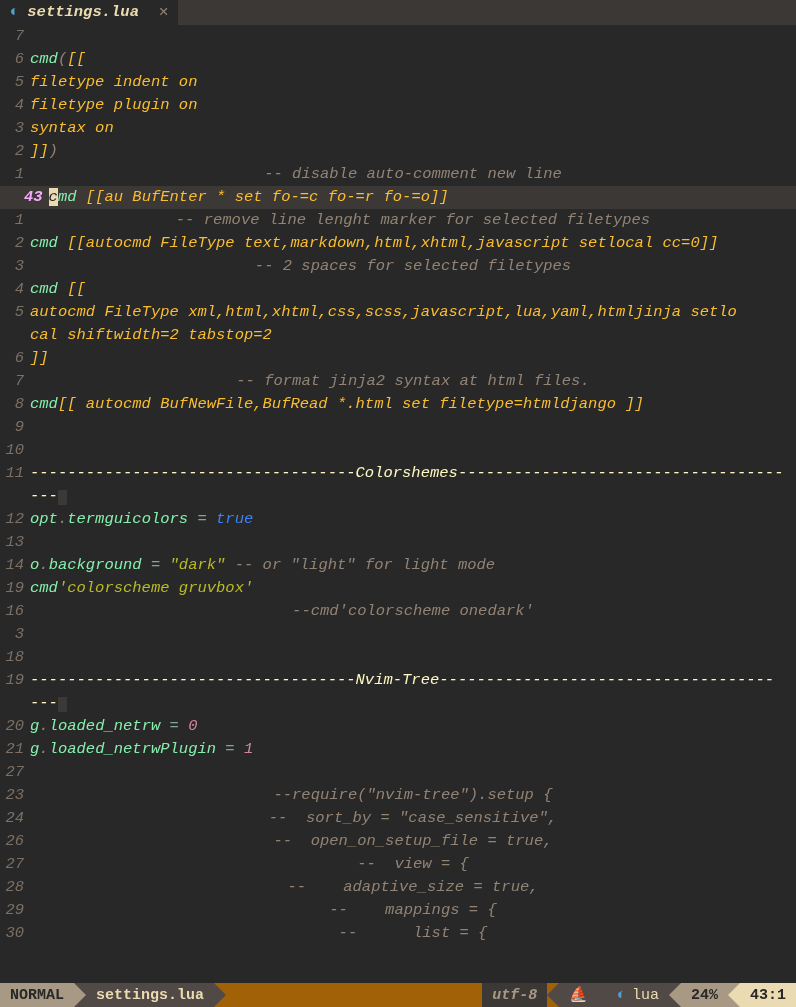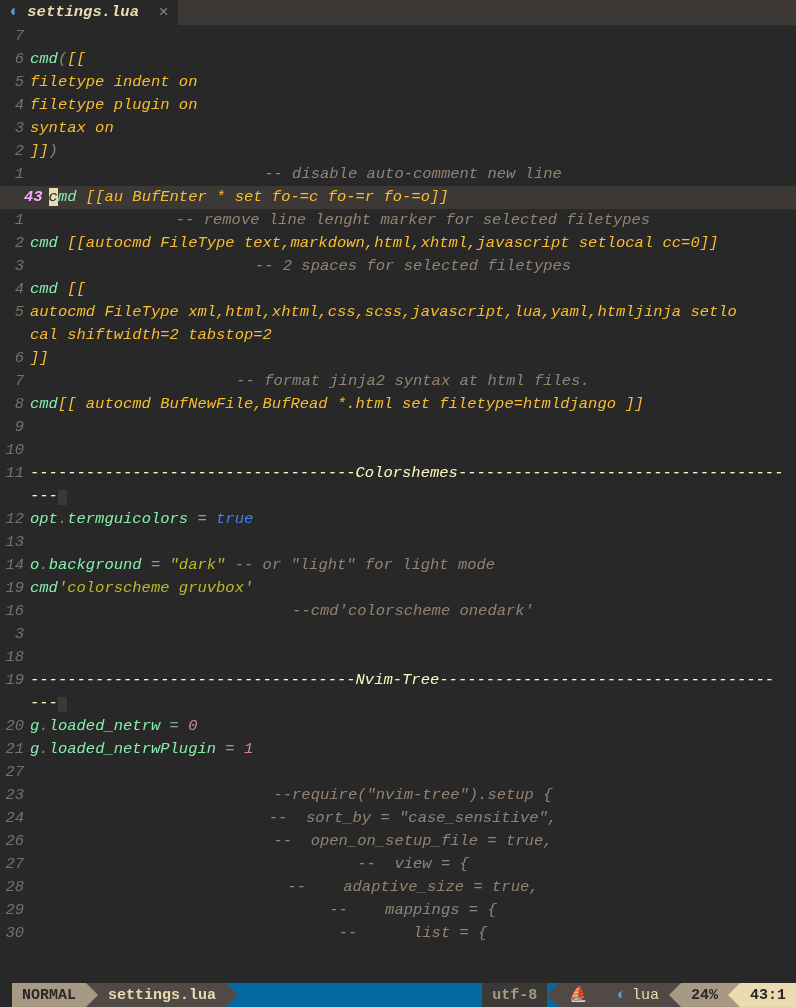--- a/index.html
+++ b/index.html
@@ -73,37 +73,36 @@
   .str     { color: #b8bb26; }
   .strEM   { color: #fabd2f; font-style: italic; }
   .comment { color: #928374; font-style: italic; text-align: center; }
   .op      { color: #83a598; }
   .num     { color: #d3869b; }
   .bool    { color: #3b82f6; }
   .dashline{ color: #fef9c3; font-style: italic; }
   
   .statusline {
     height: 24px;
-    background: #0369a1;
+    background: #a16207;
     display: flex;
     align-items: center;
     font-style: normal;
     font-size: 15px;
     font-weight: bold;
     user-select: none;
     position: relative;
-    margin-left: 12px;
   }
   .seg { display: flex; align-items: center; height: 100%; padding: 0 10px; }
   .seg.mode  { background: #a89984; color: #282828; font-weight: bold; }
   .sep-r { width:0; height:0; border-top:12px solid transparent; border-bottom:12px solid transparent; }
   .sep-l { width:0; height:0; border-top:12px solid transparent; border-bottom:12px solid transparent; }
   .seg.file  { background: #504945; color: #ebdbb2; }
   .seg.plain { background: #3c3836; color: #a89984; }
-  .seg.right { margin-left: auto; }
+  .seg.right { margin-left: auto; font-style: italic; }
   .seg.ftype { background: #504945; color: #ebdbb2; gap:6px; font-weight:normal;}
   .seg.pct   { background: #a89984; color: #282828; }
   .seg.pos   { background: #ebdbb2; color: #282828; }
   .seg .lua-icon { color:#51a0cf; }
   .stat-sep { color:#504945; padding:0 4px;}
 </style>
 </head>
 <body>
 
 <div class="tabline">

